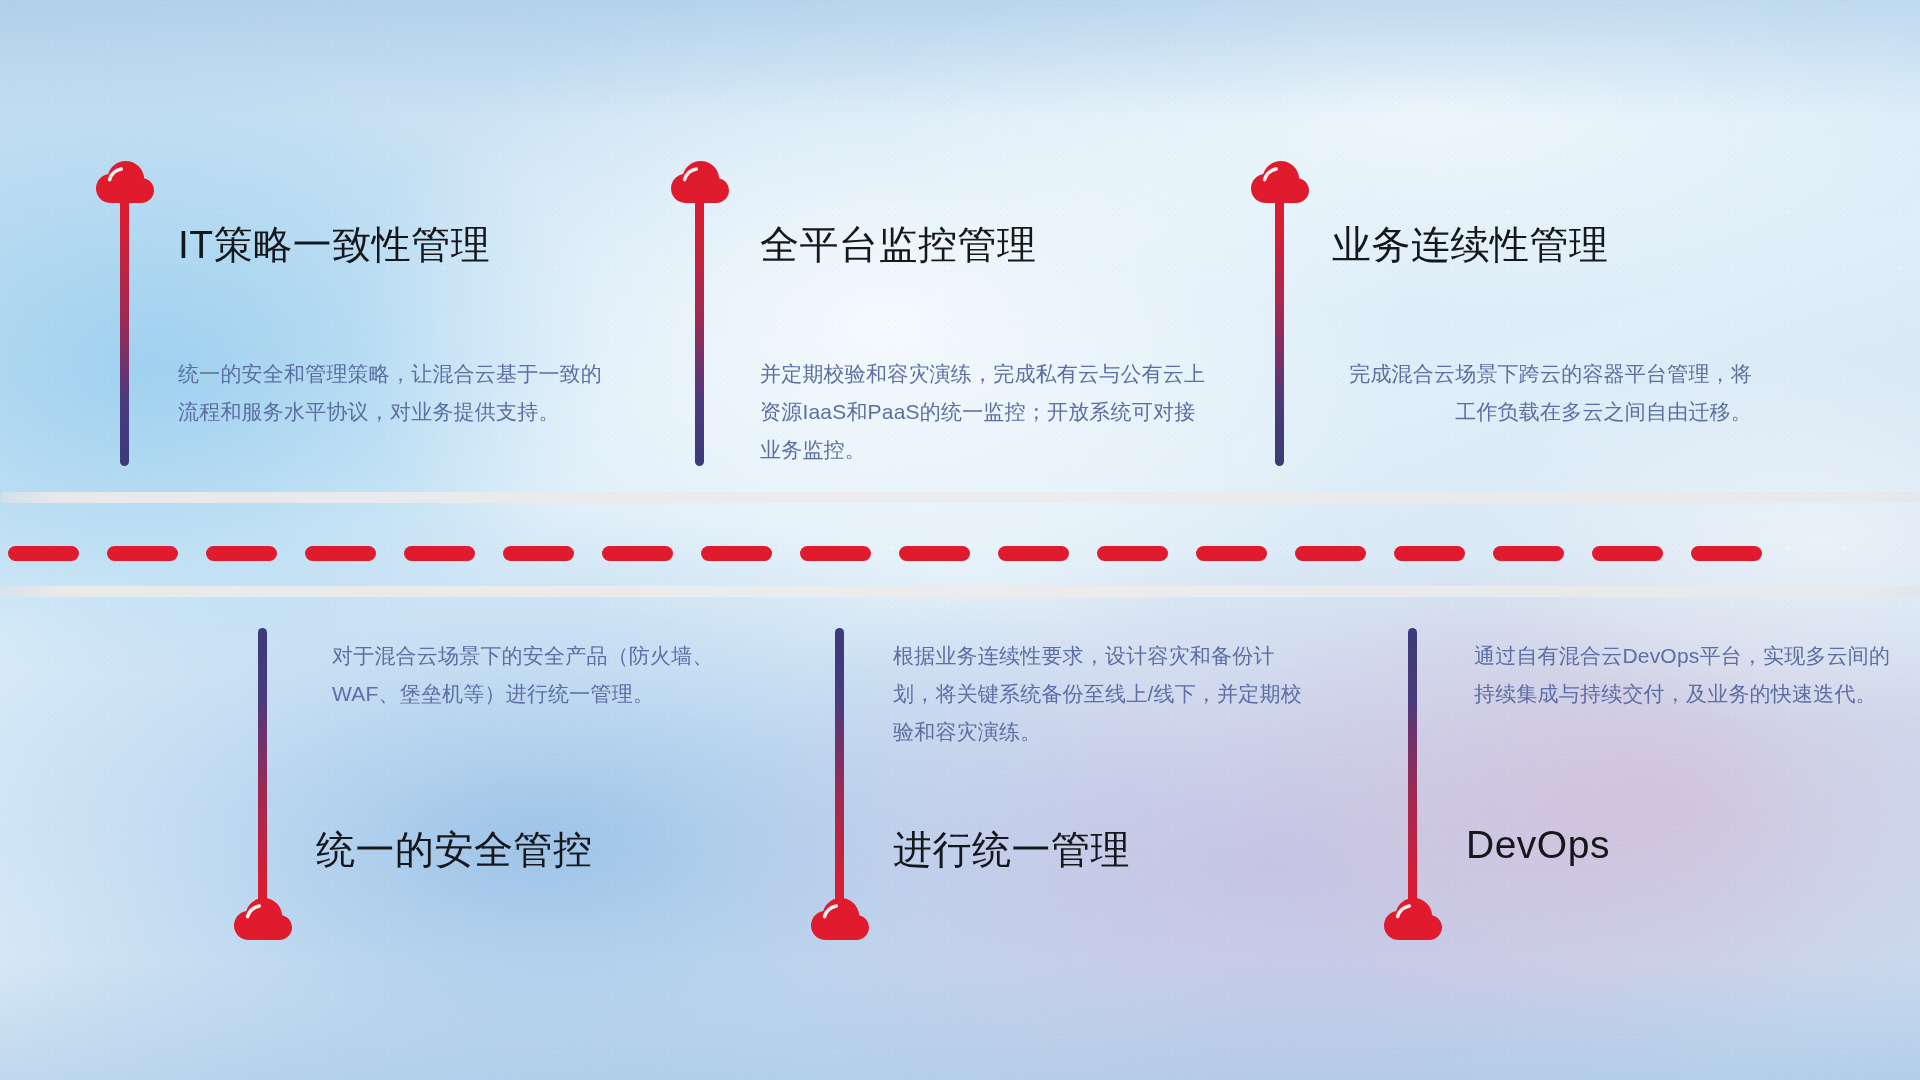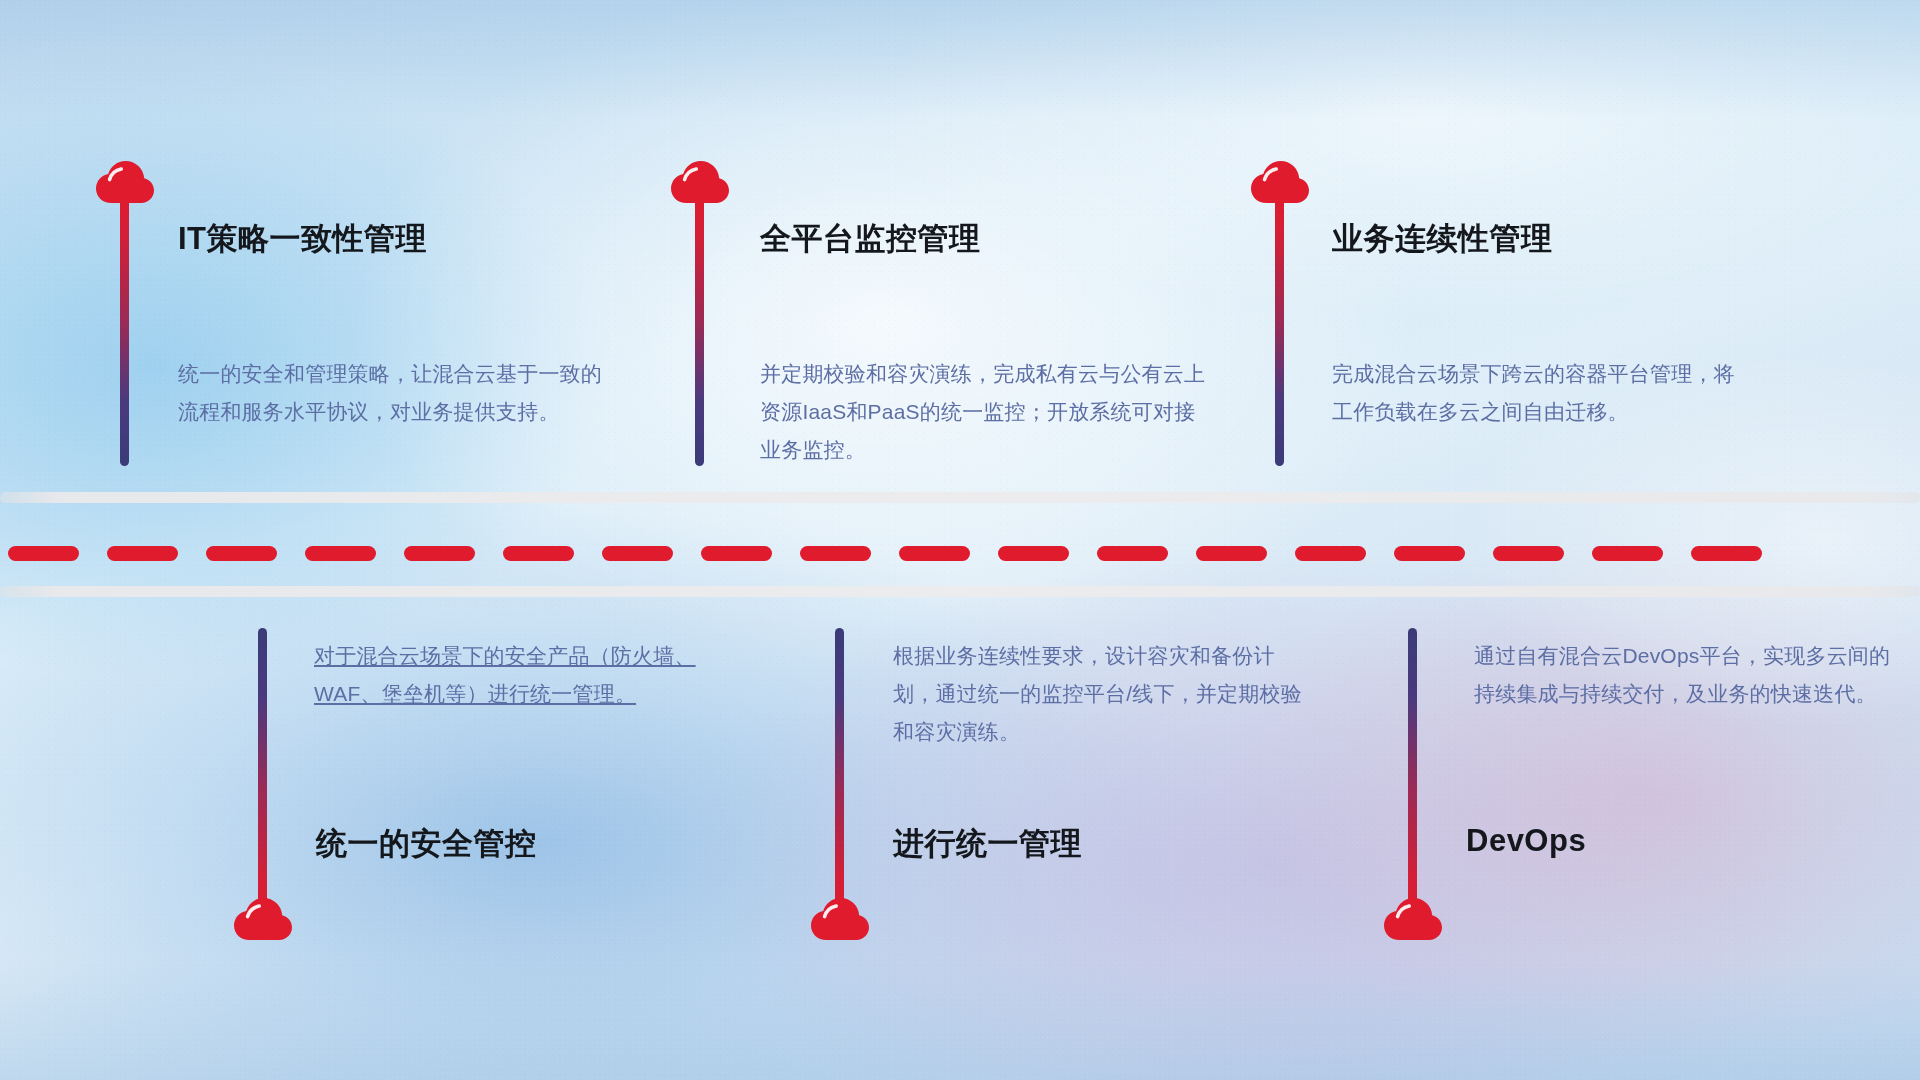--- a/index.html
+++ b/index.html
@@ -70,22 +70,22 @@
 
   
   .stem {
     position:absolute; width:9px; border-radius:5px;
   }
   .stem.down  { background:linear-gradient(to bottom,#e01b2e 0%,#d41f36 14%,#9c2a55 46%,#4a3a7e 76%,#3b3b78 100%); }
   .stem.up    { background:linear-gradient(to bottom,#3b3b78 0%,#4a3a7e 24%,#9c2a55 56%,#d41f36 86%,#e01b2e 100%); }
 
   .title {
     position:absolute;
-    font-size:31px;
-    font-weight:700;
+    font-size:39px;
+    font-weight:400;
     color:#14171c;
     letter-spacing:.5px;
     white-space:nowrap;
   }
   .body {
     position:absolute;
     font-size:21px;
     line-height:38px;
     color:#5c6ea4;
     letter-spacing:.2px;
@@ -152,21 +152,21 @@
 
 <div class="panel">
   <div class="cloud" style="left:1250px; top:160px;">
     <svg viewBox="0 0 60 44">
       <path d="M16.5 43C7.6 43 1 36.6 1 28.4c0-7.2 5.2-13.2 12.2-14.5C15.6 6.4 22.4 1 30.6 1c9.9 0 18 7.6 18.6 17.2C55.2 19.8 59 24.8 59 30.6 59 37.4 53.3 43 46.2 43z" fill="#e01b2e"></path>
       <path d="M14.6 19.6c1.6-5.4 6.1-9.4 11.6-10.5" fill="none" stroke="#ffffff" stroke-width="3.6" stroke-linecap="round" opacity="0.92"></path>
     </svg>
   </div>
   <div class="stem down" style="left:1275px; top:196px; height:270px;"></div>
   <div class="title" style="left:1332px; top:218px;">业务连续性管理</div>
-  <div class="body" style="left:1332px; top:355px; width:420px;">完成混合云场景下跨云的容器平台管理，将工作负载在多云之间自由迁移。</div>
+  <div class="body" style="left:1332px; top:355px; width:420px;text-align:right;">完成混合云场景下跨云的容器平台管理，将工作负载在多云之间自由迁移。</div>
 </div>
 
 <div>
   <div class="road-line" style="top:492px;"></div>
   <div class="road-dashes" style="top:546px;">
       <div class="dash" style="background: rgb(224, 27, 46);"></div>
       <div class="dash" style="background: rgb(224, 27, 46);"></div>
       <div class="dash" style="background: rgb(224, 27, 46);"></div>
       <div class="dash" style="background: rgb(224, 27, 46);"></div>
       <div class="dash" style="background: rgb(224, 27, 46);"></div>
@@ -182,33 +182,33 @@
       <div class="dash" style="background: rgb(224, 27, 46);"></div>
       <div class="dash" style="background: rgb(224, 27, 46);"></div>
       <div class="dash" style="background: rgb(224, 27, 46);"></div>
       <div class="dash" style="background: rgb(224, 27, 46);"></div>
     </div>
   <div class="road-line" style="top:586px;"></div>
 </div>
 
 <div class="panel">
   <div class="stem up" style="left:258px; top:628px; height:290px;"></div>
-  <div class="body" style="left:314px; top:637px; width:420px;text-decoration:underline;">对于混合云场景下的安全产品（防火墙、WAF、堡垒机等）进行统一管理。</div>
+  <div class="body" style="left:332px; top:637px; width:420px;">对于混合云场景下的安全产品（防火墙、WAF、堡垒机等）进行统一管理。</div>
   <div class="title" style="left:316px; top:823px;">统一的安全管控</div>
   <div class="cloud" style="left:233px; top:897px;">
     <svg viewBox="0 0 60 44">
       <path d="M16.5 43C7.6 43 1 36.6 1 28.4c0-7.2 5.2-13.2 12.2-14.5C15.6 6.4 22.4 1 30.6 1c9.9 0 18 7.6 18.6 17.2C55.2 19.8 59 24.8 59 30.6 59 37.4 53.3 43 46.2 43z" fill="#e01b2e"></path>
       <path d="M14.6 19.6c1.6-5.4 6.1-9.4 11.6-10.5" fill="none" stroke="#ffffff" stroke-width="3.6" stroke-linecap="round" opacity="0.92"></path>
     </svg>
   </div>
 </div>
 
 <div class="panel">
   <div class="stem up" style="left:835px; top:628px; height:290px;"></div>
-  <div class="body" style="left:893px; top:637px; width:420px;">根据业务连续性要求，设计容灾和备份计划，通过统一的监控平台/线下，并定期校验和容灾演练。</div>
+  <div class="body" style="left:893px; top:637px; width:420px;">根据业务连续性要求，设计容灾和备份计划，将关键系统备份至线上/线下，并定期校验和容灾演练。</div>
   <div class="title" style="left:893px; top:823px;">进行统一管理</div>
   <div class="cloud" style="left:810px; top:897px;">
     <svg viewBox="0 0 60 44">
       <path d="M16.5 43C7.6 43 1 36.6 1 28.4c0-7.2 5.2-13.2 12.2-14.5C15.6 6.4 22.4 1 30.6 1c9.9 0 18 7.6 18.6 17.2C55.2 19.8 59 24.8 59 30.6 59 37.4 53.3 43 46.2 43z" fill="#e01b2e"></path>
       <path d="M14.6 19.6c1.6-5.4 6.1-9.4 11.6-10.5" fill="none" stroke="#ffffff" stroke-width="3.6" stroke-linecap="round" opacity="0.92"></path>
     </svg>
   </div>
 </div>
 
 <div class="panel">

